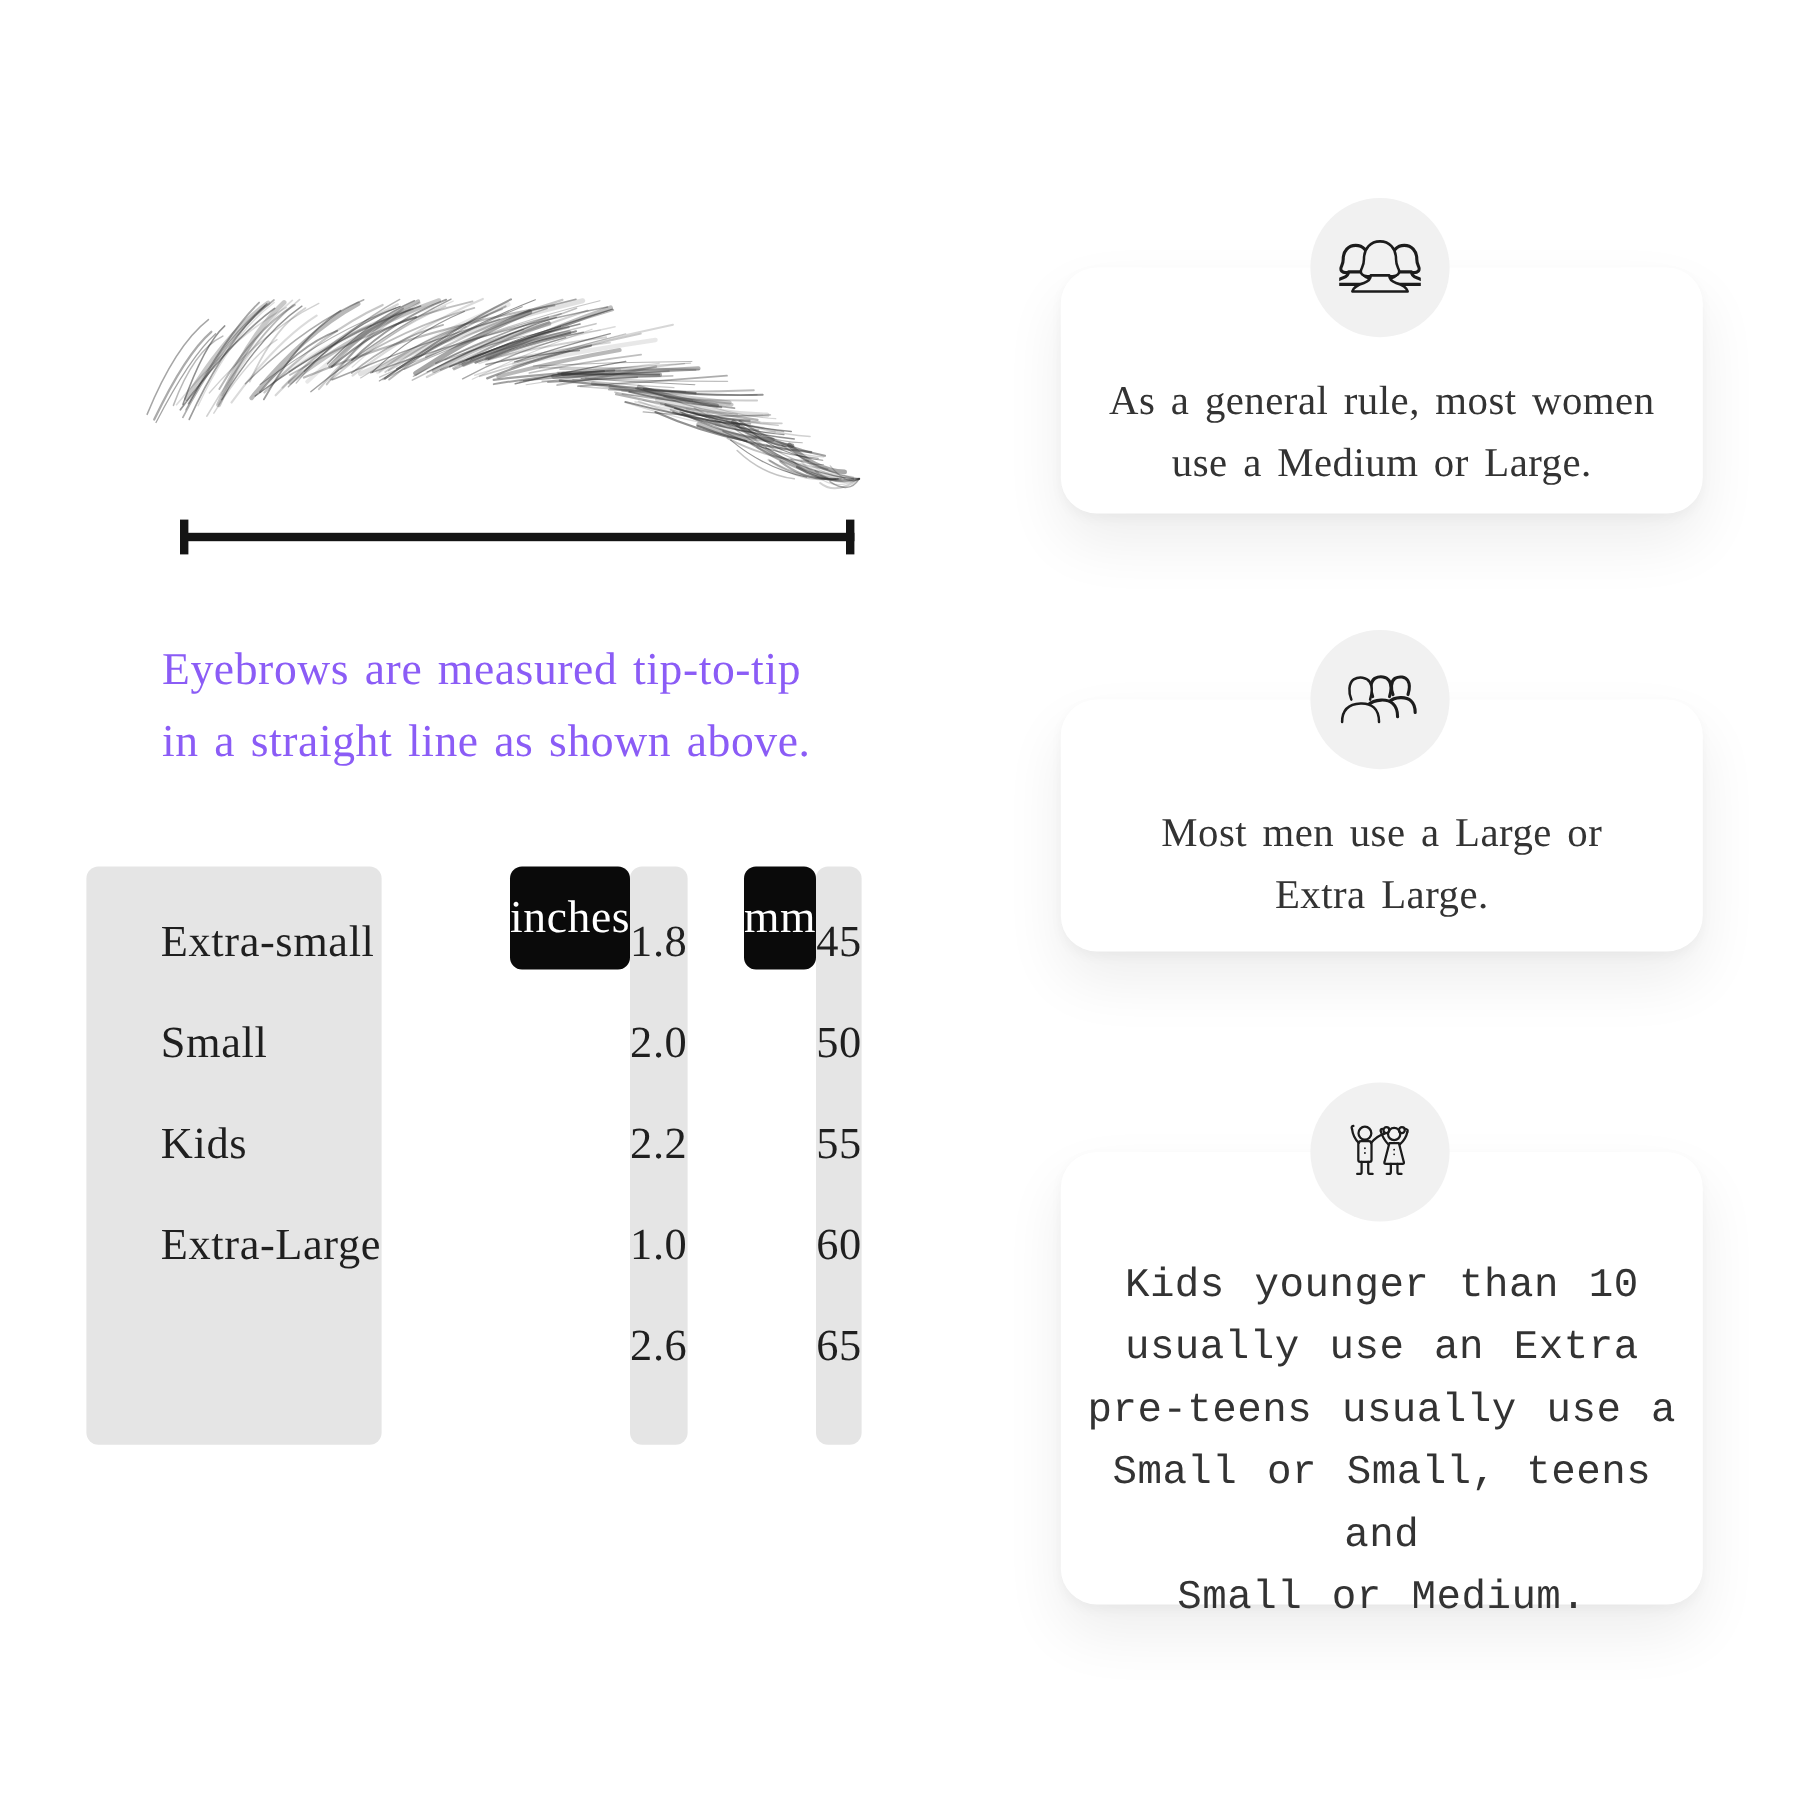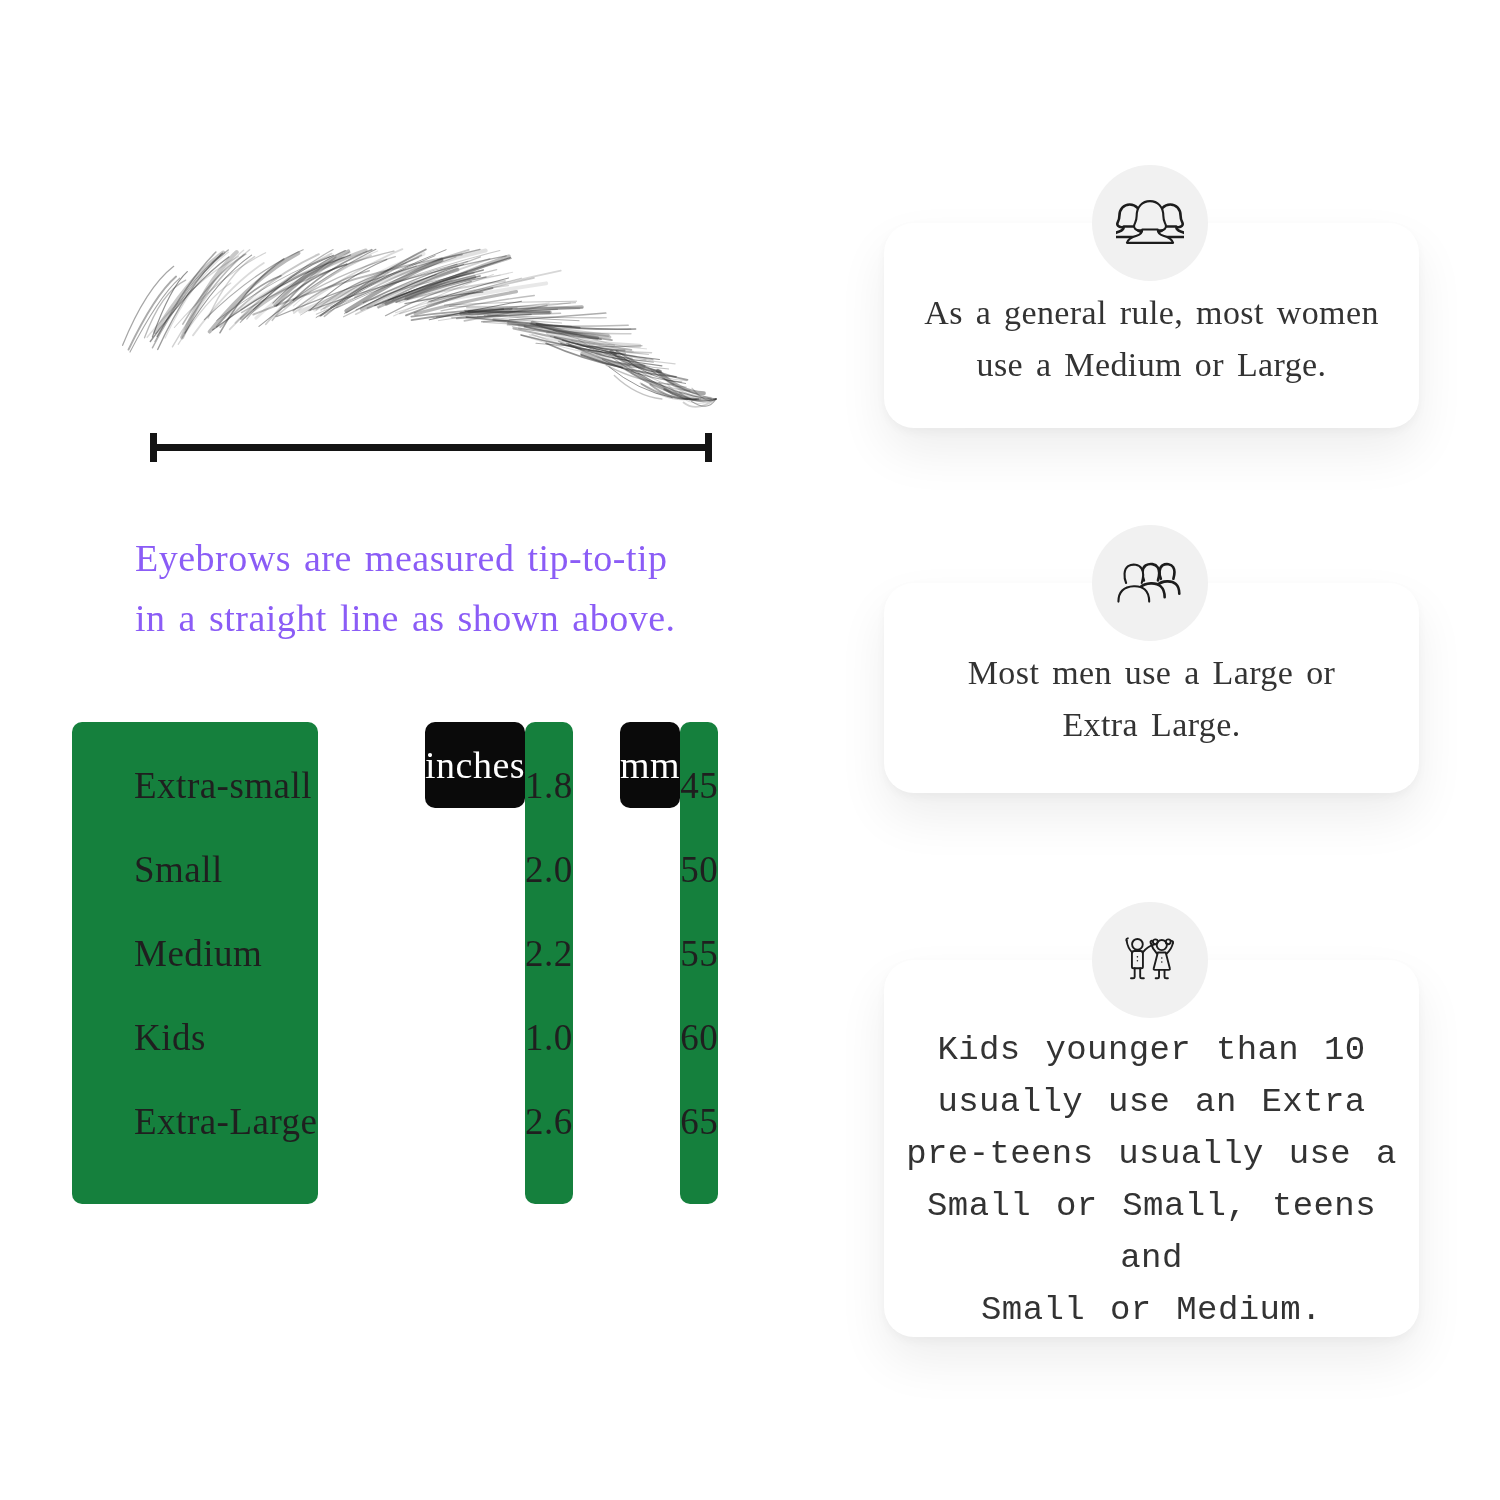--- a/index.html
+++ b/index.html
@@ -38,21 +38,21 @@
   }
   .size-col { display: flex; flex-direction: row; }
   .th {
     height: 86px; margin-bottom: 7px;
     background: #0a0a0a; color: #ffffff;
     border-radius: 10px;
     display: flex; align-items: center; justify-content: center;
     font-size: 38px; letter-spacing: 0.5px;
   }
   .tbody {
-    background: #15803d; border-radius: 10px;
+    background: #e5e5e5; border-radius: 10px;
     height: 482px; box-sizing: border-box; padding-top: 21px;
   }
   .cell {
     height: 84px; display: flex; align-items: center; justify-content: center;
     font-size: 37px; color: #1f1f1f; letter-spacing: 0.5px;
   }
   .col-labels .cell { justify-content: flex-start; padding-left: 62px; }
 
   
   .card {
@@ -68,21 +68,21 @@
     position: absolute; left: 208px; top: -58px;
     width: 116px; height: 116px; border-radius: 50%;
     background: #f1f1f1;
     display: flex; align-items: center; justify-content: center;
   }
   .icon-circle svg { display: block; }
   .ico { stroke: #1c1c1c; stroke-width: 2.6; fill: none; stroke-linecap: round; stroke-linejoin: round; }
   .ico-fill { fill: #f1f1f1; stroke: none; }
 
   .card-text {
-    margin-top: 64px; text-align: center;
+    margin-top: 86px; text-align: center;
     font-size: 34px; line-height: 52px; color: #333333;
     letter-spacing: 0.4px; word-spacing: 4px;
   }
 </style>
 </head>
 <body>
 
 <svg id="brow-svg" viewBox="110 232 620 186">
     <path d="M155.3,332.3 Q189.6,276.1 223.4,252.4" stroke="#2c2c2c" stroke-width="3.80" opacity="0.26" fill="none" stroke-linecap="round"></path>
     <path d="M182.2,337.3 Q207.0,279.5 236.7,252.1" stroke="#2c2c2c" stroke-width="4.08" opacity="0.26" fill="none" stroke-linecap="round"></path>
@@ -288,21 +288,20 @@
   <div>Eyebrows are measured tip-to-tip</div>
   <div>in a straight line as shown above.</div>
 </div>
 
 <div class="size-table">
   <div class="size-col col-labels">
     <div class="th"></div>
     <div class="tbody">
       <div class="cell">Extra-small</div>
       <div class="cell">Small</div>
-      <div class="cell">Medium</div>
       <div class="cell">Kids</div>
       <div class="cell">Extra-Large</div>
     </div>
   </div>
   <div class="size-col col-inches">
     <div class="th">inches</div>
     <div class="tbody">
       <div class="cell">1.8</div>
       <div class="cell">2.0</div>
       <div class="cell">2.2</div>

